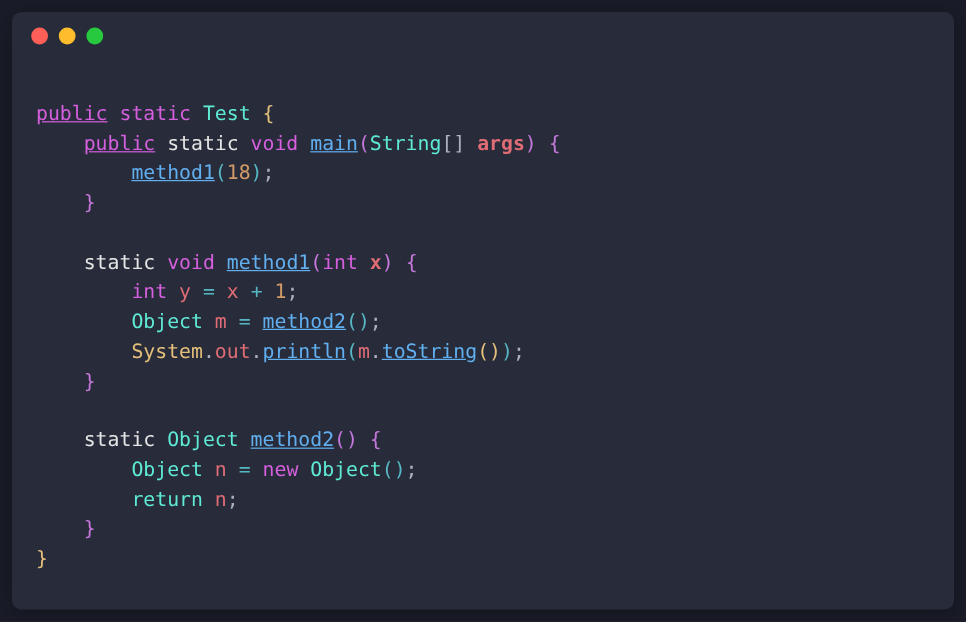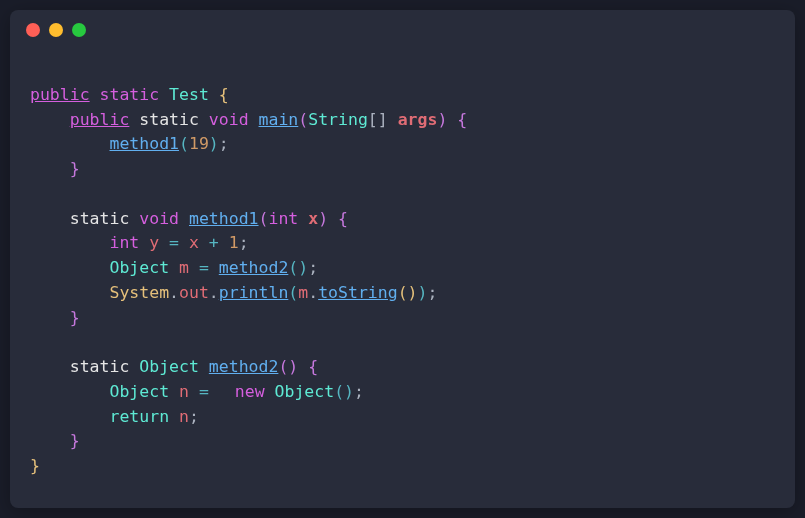--- a/index.html
+++ b/index.html
@@ -36,21 +36,21 @@
       font-size: 16.5px;
       line-height: 1.5;
       white-space: pre;
       color: #abb2bf;
     }
     .kw-public { color: #d55fde; text-decoration: underline; }
     .kw-class { color: #d55fde; }
     .kw-static { color: #e5e5e5; }
     .kw-void { color: #d55fde; }
     .kw-int { color: #d55fde; }
-    .kw-new { color: #d55fde; margin-left: 16px; }
+    .kw-new { color: #d55fde; }
     .kw-return { color: #5eead4; }
     .type { color: #5eead4; }
     .method { color: #61afef; text-decoration: underline; }
     .param { color: #e06c75; font-weight: bold; }
     .var { color: #e06c75; }
     .num { color: #d19a66; }
     .op { color: #56b6c2; }
     .punct { color: #abb2bf; }
     .brace { color: #c678dd; }
     .brace2 { color: #56b6c2; }
@@ -62,21 +62,21 @@
 
 <div class="window">
   <div class="titlebar">
     <div class="dot dot-red"></div>
     <div class="dot dot-yellow"></div>
     <div class="dot dot-green"></div>
   </div>
   <div class="code">
 <span><span class="kw-public">public</span><span> </span><span class="kw-class">static</span><span> </span><span class="type">Test</span><span> </span><span class="brace3">{</span></span>
 <span><span>    </span><span class="kw-public">public</span><span> </span><span class="kw-static">static</span><span> </span><span class="kw-void">void</span><span> </span><span class="method">main</span><span class="brace">(</span><span class="type">String</span><span class="punct">[</span><span class="punct">]</span><span> </span><span class="param">args</span><span class="brace">)</span><span> </span><span class="brace">{</span></span>
-<span><span>        </span><span class="method">method1</span><span class="brace2">(</span><span class="num">19</span><span class="brace2">)</span><span class="punct">;</span></span>
+<span><span>        </span><span class="method">method1</span><span class="brace2">(</span><span class="num">18</span><span class="brace2">)</span><span class="punct">;</span></span>
 <span><span>    </span><span class="brace">}</span></span>
 <span></span>
 <span><span>    </span><span class="kw-static">static</span><span> </span><span class="kw-void">void</span><span> </span><span class="method">method1</span><span class="brace">(</span><span class="kw-int">int</span><span> </span><span class="param">x</span><span class="brace">)</span><span> </span><span class="brace">{</span></span>
 <span><span>        </span><span class="kw-int">int</span><span> </span><span class="var">y</span><span> </span><span class="op">=</span><span> </span><span class="var">x</span><span> </span><span class="op">+</span><span> </span><span class="num">1</span><span class="punct">;</span></span>
 <span><span>        </span><span class="type">Object</span><span> </span><span class="var">m</span><span> </span><span class="op">=</span><span> </span><span class="method">method2</span><span class="brace2">(</span><span class="brace2">)</span><span class="punct">;</span></span>
 <span><span>        </span><span class="builtin">System</span><span class="punct">.</span><span class="var">out</span><span class="punct">.</span><span class="method">println</span><span class="brace2">(</span><span class="var">m</span><span class="punct">.</span><span class="method">toString</span><span class="brace3">(</span><span class="brace3">)</span><span class="brace2">)</span><span class="punct">;</span></span>
 <span><span>    </span><span class="brace">}</span></span>
 <span></span>
 <span><span>    </span><span class="kw-static">static</span><span> </span><span class="type">Object</span><span> </span><span class="method">method2</span><span class="brace">(</span><span class="brace">)</span><span> </span><span class="brace">{</span></span>
 <span><span>        </span><span class="type">Object</span><span> </span><span class="var">n</span><span> </span><span class="op">=</span><span> </span><span class="kw-new">new</span><span> </span><span class="type">Object</span><span class="brace2">(</span><span class="brace2">)</span><span class="punct">;</span></span>

